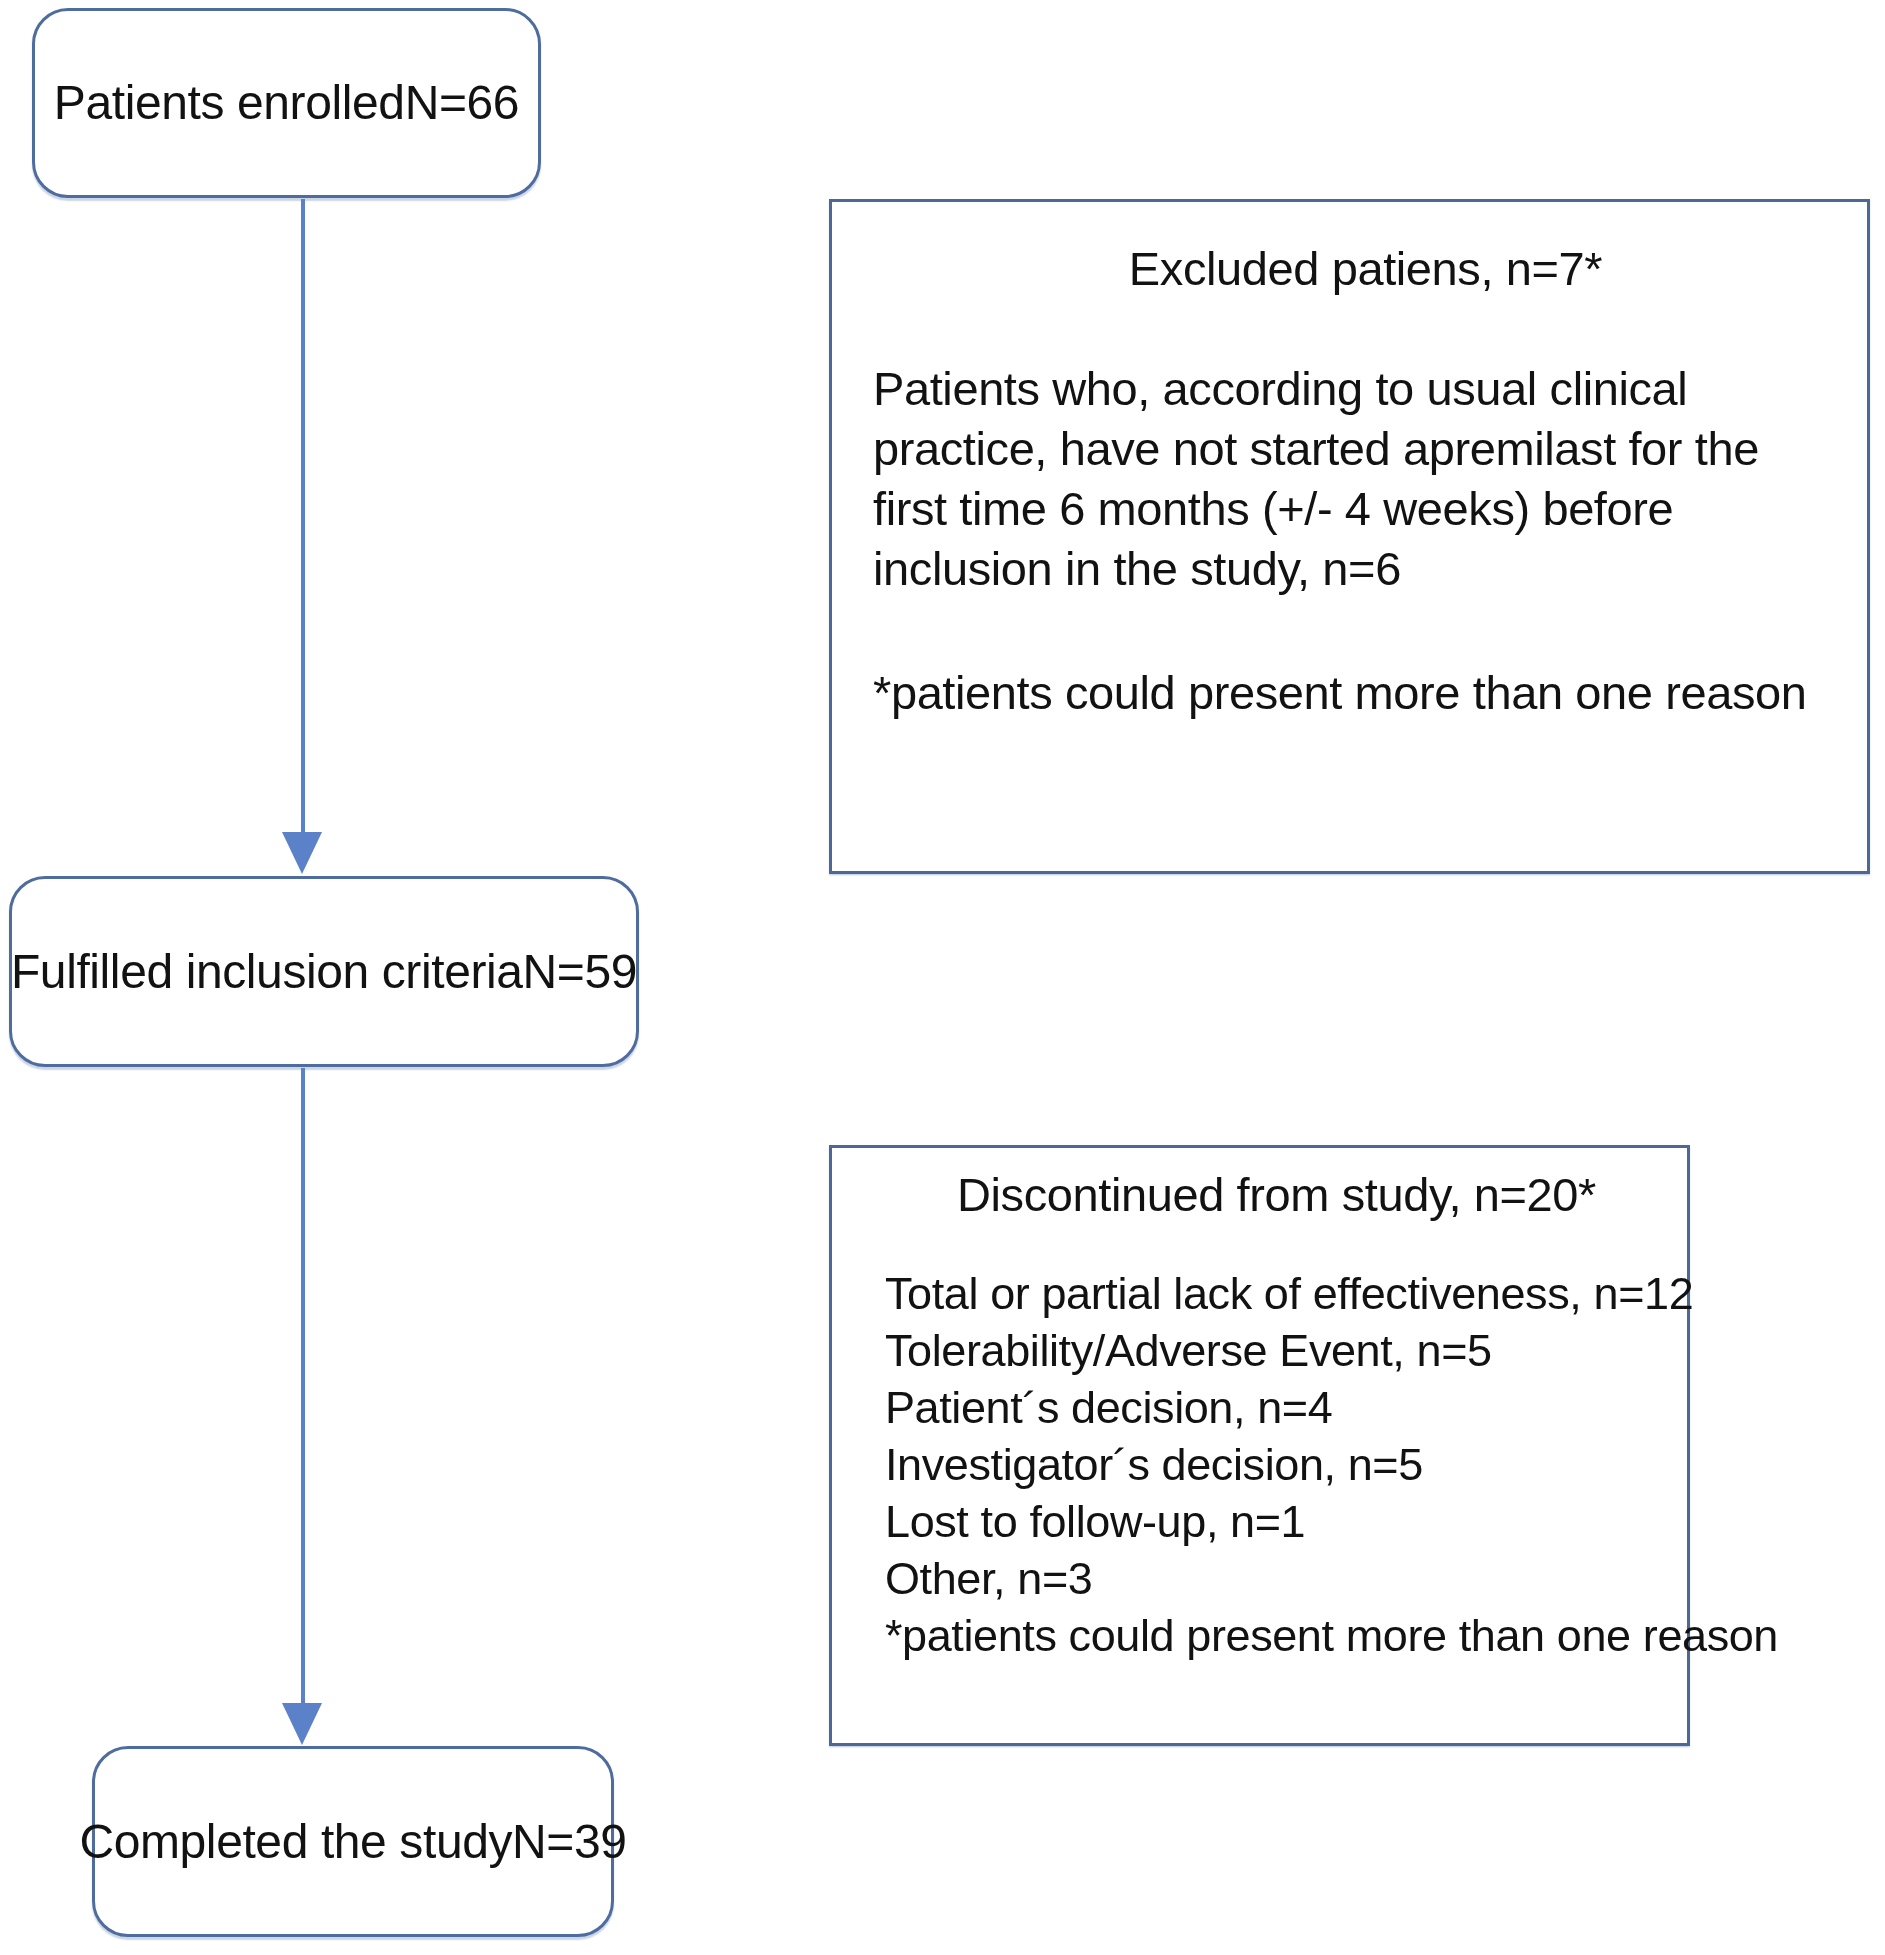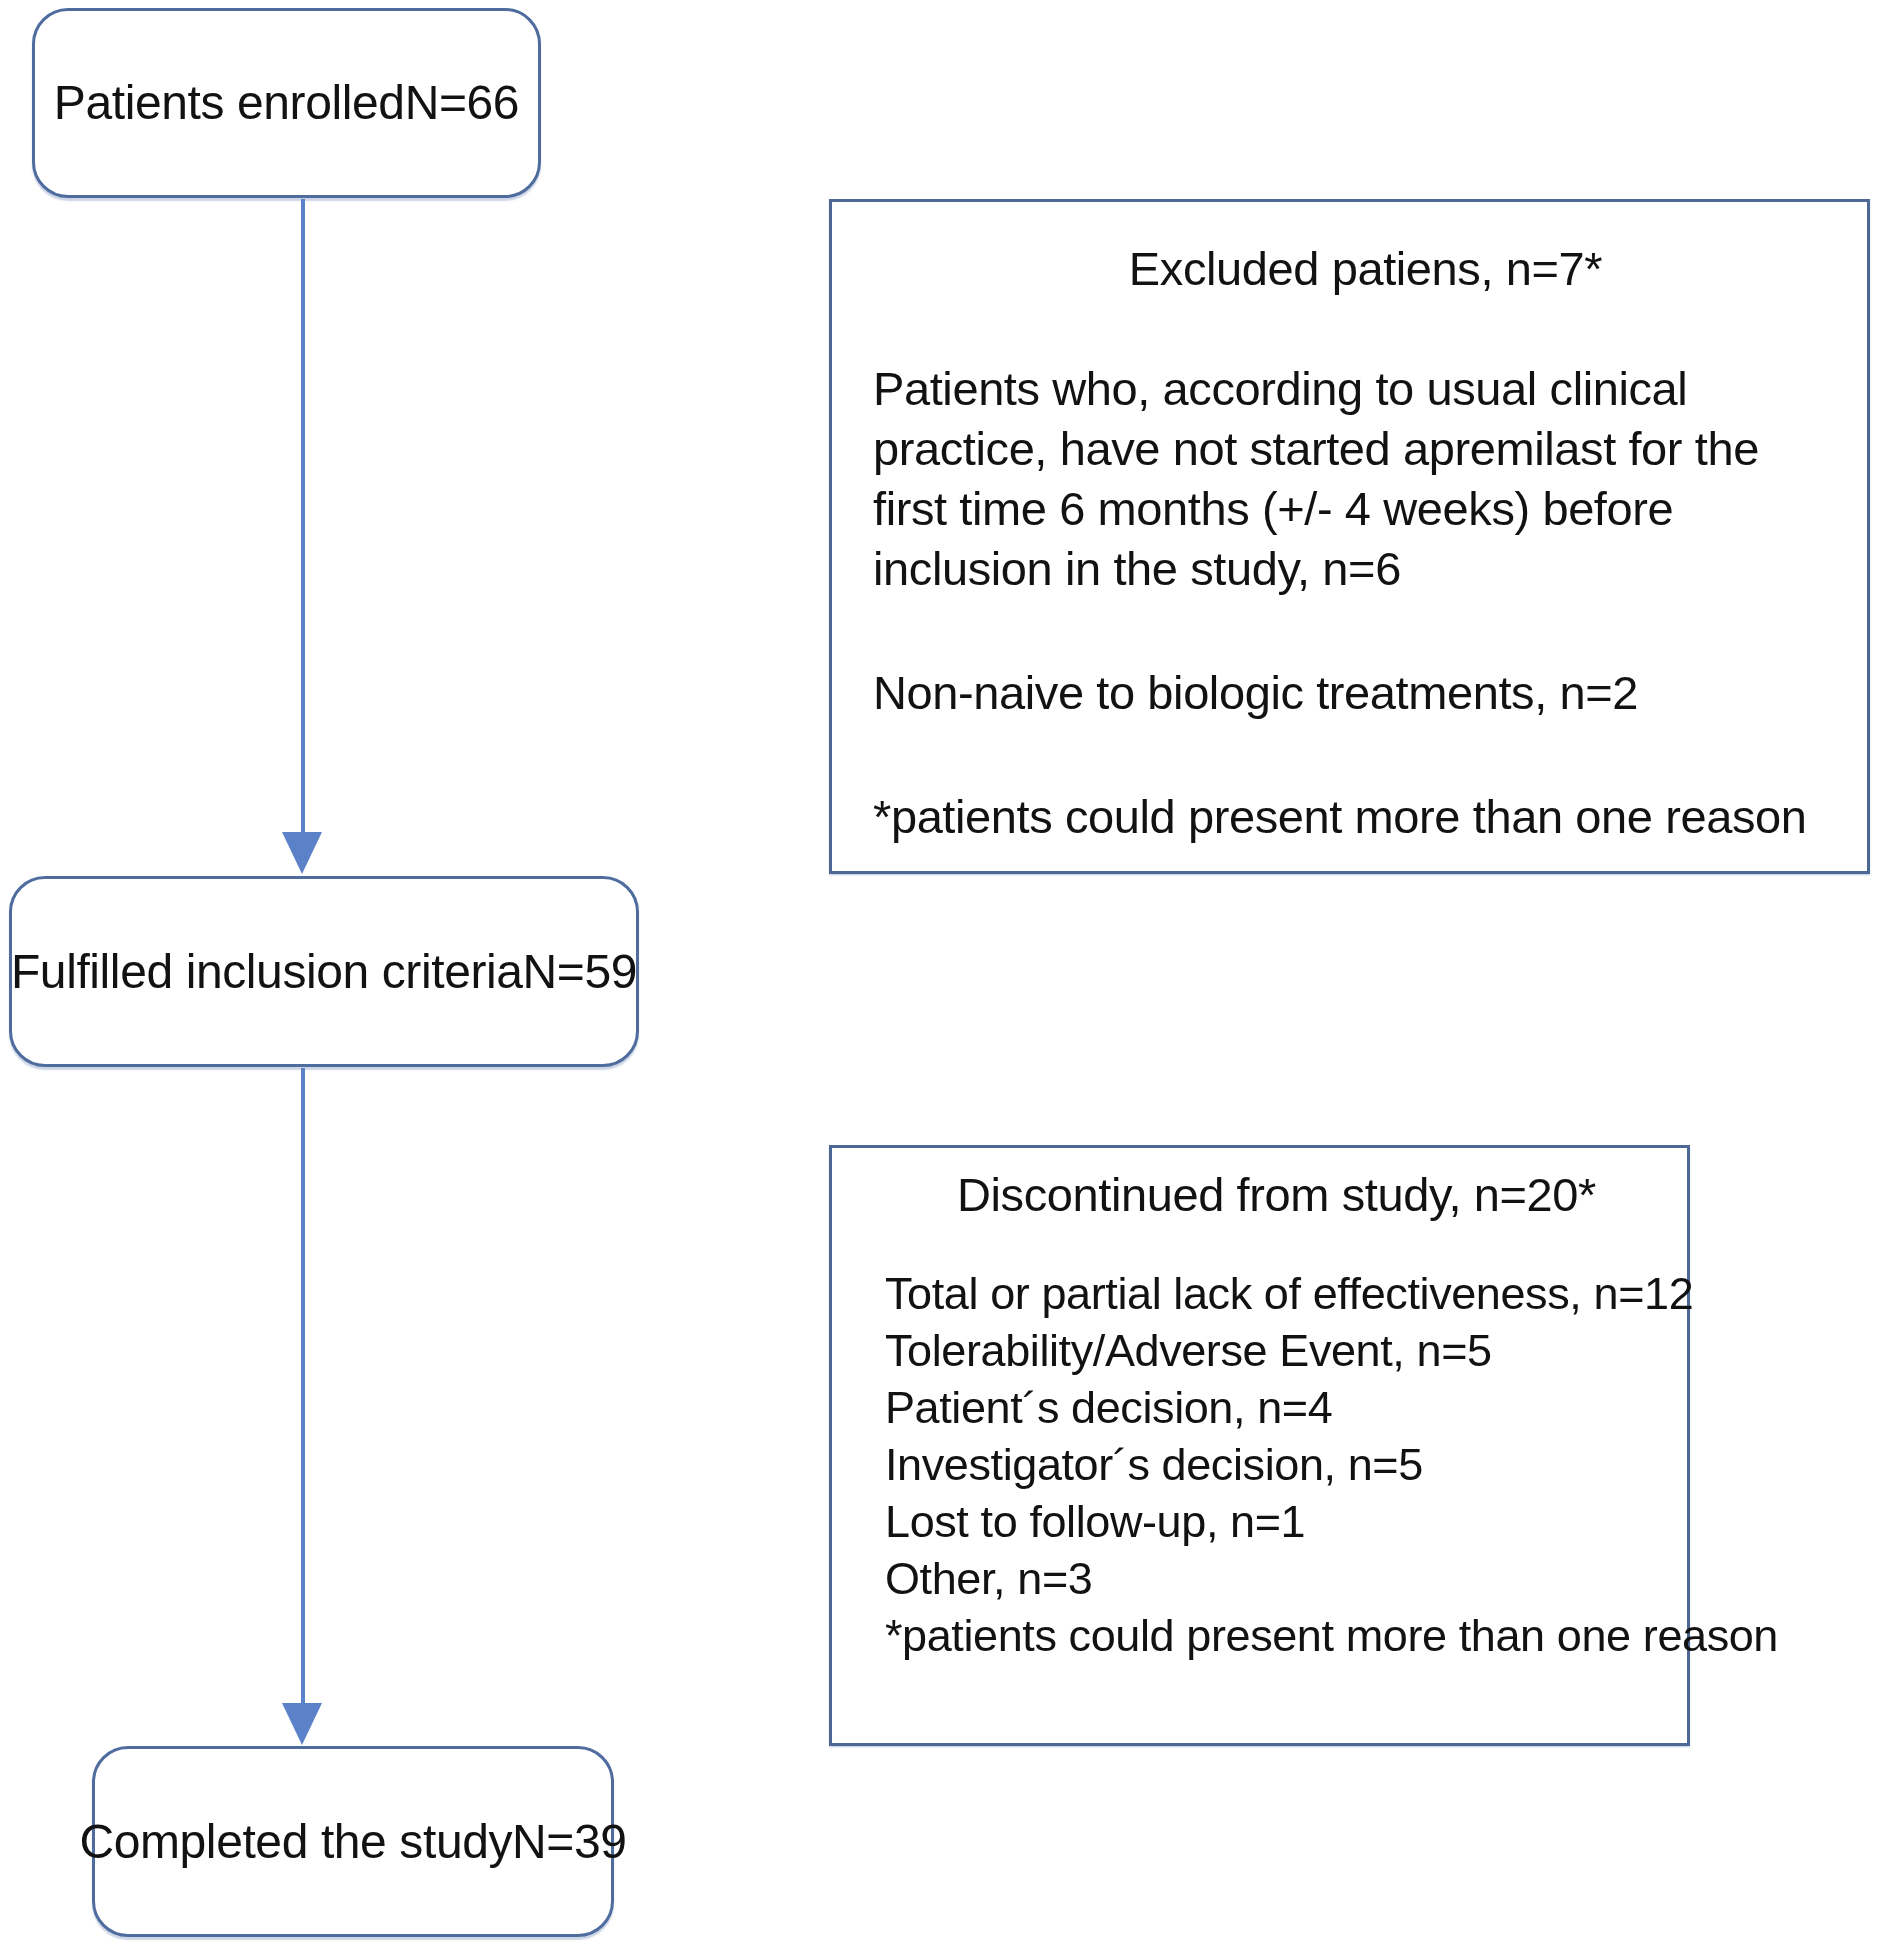--- a/index.html
+++ b/index.html
@@ -83,21 +83,20 @@
     <div class="l2">N=39</div>
   </div>
 
   <div class="rbox" id="excluded-box" style="left:829px;top:199px;width:1041px;height:675px;">
     <div class="inner">
       <div class="title">Excluded patiens, n=7*</div>
       <div class="txtline gap80">Patients who, according to usual clinical</div>
       <div class="txtline">practice, have not started apremilast for the</div>
       <div class="txtline">first time 6 months (+/- 4 weeks) before</div>
       <div class="txtline">inclusion in the study, n=6</div>
-      <div class="txtline gap85">Non-naive to biologic treatments, n=2</div>
       <div class="txtline gap85">*patients could present more than one reason</div>
     </div>
   </div>
 
   <div class="rbox" id="discontinued-box" style="left:829px;top:1145px;width:861px;height:601px;">
     <div class="inner">
       <div class="title">Discontinued from study, n=20*</div>
       <div class="txtline gap56">Total or partial lack of effectiveness, n=12</div>
       <div class="txtline">Tolerability/Adverse Event, n=5</div>
       <div class="txtline">Patient´s decision, n=4</div>

